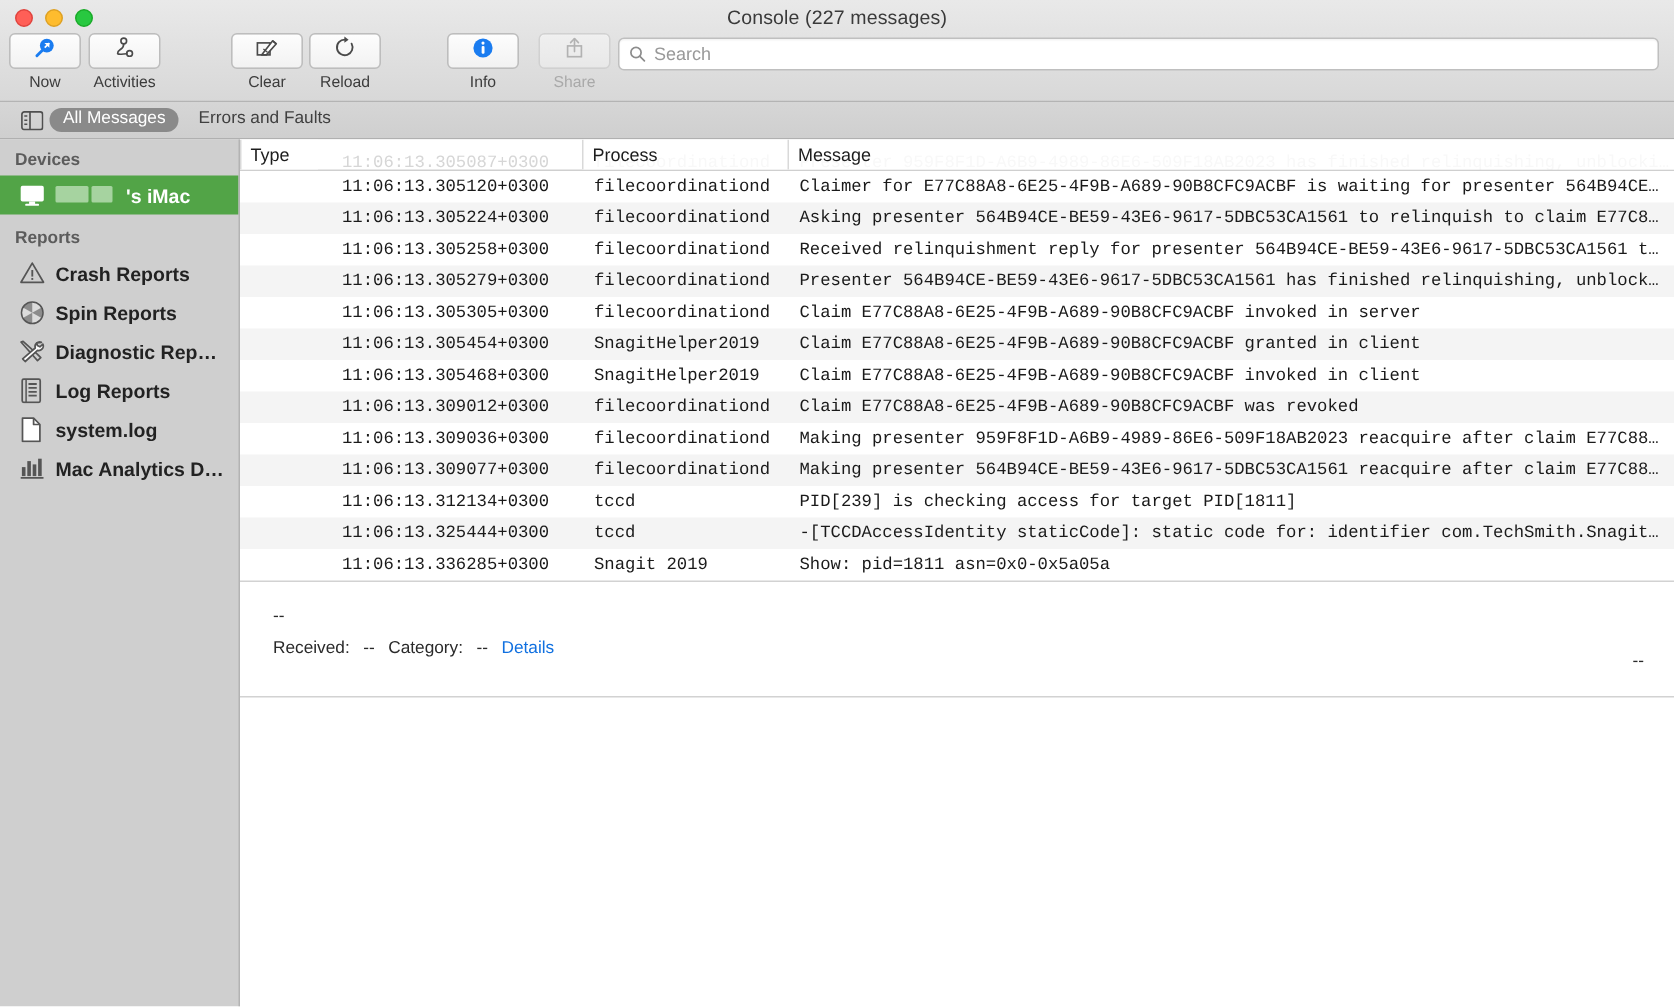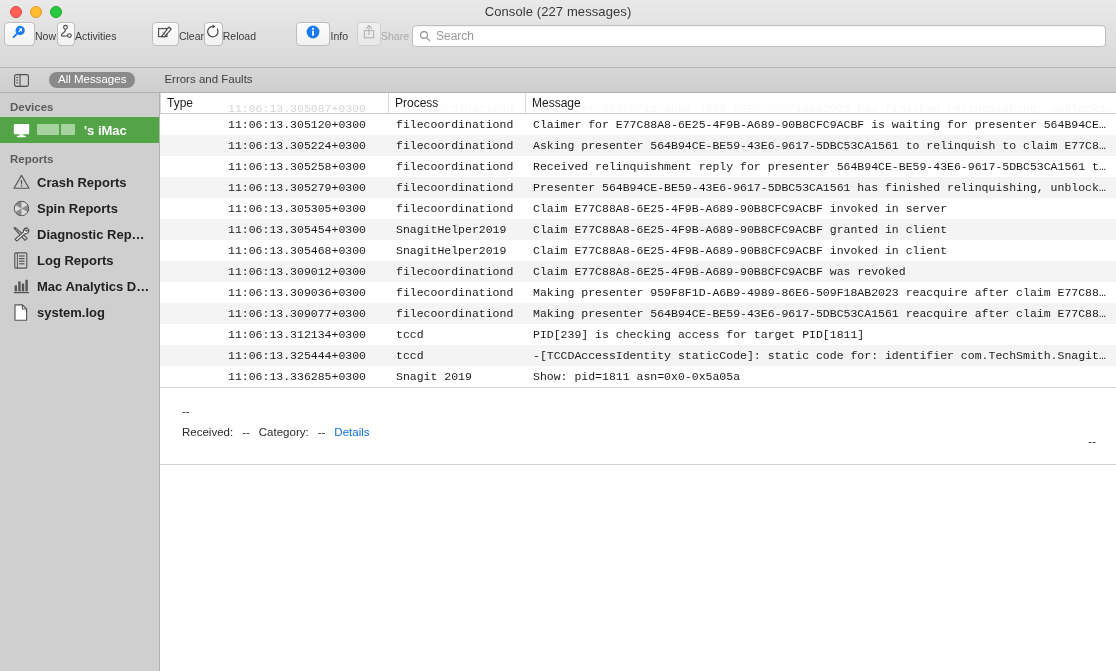--- a/index.html
+++ b/index.html
@@ -28,21 +28,21 @@
 
   .win-title {
     position: absolute; top: 4px; left: 0; right: 0;
     text-align: center; font-size: 13px; color: #3a3a3a; font-weight: 400;
     letter-spacing: .1px;
   }
 
   .toolbar { position: absolute; left: 0; top: 22px; right: 0; height: 46px; }
   .tb-item {
     position: absolute; top: 0; width: 52px;
-    display: flex; flex-direction: row; align-items: center;
+    display: flex; flex-direction: column; align-items: center;
   }
   .tb-btn {
     width: 48px; height: 24px;
     background: linear-gradient(to bottom,#fdfdfd,#f2f2f2);
     border: 1px solid #bdbdbd; border-radius: 4px;
     display: flex; align-items: center; justify-content: center;
     box-shadow: 0 .5px 0 rgba(255,255,255,.8) inset;
   }
   .tb-label { font-size: 10.5px; color: #3c3c3c; margin-top: 3px; white-space: nowrap; }
   .tb-item.disabled .tb-btn { background: linear-gradient(to bottom,#f4f4f4,#ececec); border-color:#cccccc; opacity:.75; }
@@ -61,21 +61,21 @@
     font-family: "Liberation Sans", sans-serif; font-size: 12px;
     color: #222; width: 100%;
   }
   .search-input::placeholder { color: #999; }
 
   
   .filterbar {
     height: 25px; flex: 0 0 auto;
     background: linear-gradient(to bottom,#d6d6d6,#cfcfcf);
     border-bottom: 1px solid #b0b0b0;
-    display: flex; align-items: center; padding-left: 14px; gap: 20px;
+    display: flex; align-items: center; padding-left: 14px; gap: 4px;
   }
   .pill {
     font-size: 11.5px; padding: 2px 9px 3px; border-radius: 9px; color: #404040;
     line-height: 1;
   }
   .pill.active { background: #8a8a8a; color: #fff; }
 
   
   .body { flex: 1 1 auto; display: flex; min-height: 0; }
 
@@ -332,39 +332,39 @@
             <line x1="5" y1="6.6" x2="10.5" y2="6.6" stroke="#555" stroke-width="1.2"></line>
             <line x1="5" y1="9.2" x2="10.5" y2="9.2" stroke="#555" stroke-width="1.2"></line>
             <line x1="5" y1="11.8" x2="10.5" y2="11.8" stroke="#555" stroke-width="1.2"></line>
           </svg>
         </span>
         <span class="sb-label">Log Reports</span>
       </div>
 
       <div class="sb-item">
         <span class="sb-icon">
+          <svg width="14" height="17" viewBox="0 0 14 17">
+            <path d="M1 0.8 H8.4 L12.6 5 V16.2 H1 Z" fill="#fff" stroke="#555" stroke-width="1.15" stroke-linejoin="round"></path>
+            <path d="M8.4 0.8 V5 H12.6" fill="none" stroke="#555" stroke-width="1.15" stroke-linejoin="round"></path>
+          </svg>
+        </span>
+        <span class="sb-label">system.log</span>
+      </div>
+
+      <div class="sb-item">
+        <span class="sb-icon">
           <svg width="17" height="16" viewBox="0 0 17 16">
             <rect x="1.6" y="7.4" width="2.4" height="6" fill="#555"></rect>
             <rect x="5.2" y="3.4" width="2.4" height="10" fill="#555"></rect>
             <rect x="8.8" y="5.6" width="2.4" height="7.8" fill="#555"></rect>
             <rect x="12.4" y="1.8" width="2.4" height="11.6" fill="#555"></rect>
             <line x1="0.8" y1="14.6" x2="16" y2="14.6" stroke="#555" stroke-width="1.2"></line>
           </svg>
         </span>
         <span class="sb-label">Mac Analytics D…</span>
-      </div>
-
-      <div class="sb-item">
-        <span class="sb-icon">
-          <svg width="14" height="17" viewBox="0 0 14 17">
-            <path d="M1 0.8 H8.4 L12.6 5 V16.2 H1 Z" fill="#fff" stroke="#555" stroke-width="1.15" stroke-linejoin="round"></path>
-            <path d="M8.4 0.8 V5 H12.6" fill="none" stroke="#555" stroke-width="1.15" stroke-linejoin="round"></path>
-          </svg>
-        </span>
-        <span class="sb-label">system.log</span>
       </div>
     </div>
 
     <div class="main">
 
       <div class="table-head">
         <div class="ghost-row">
           <span style="left:68px">11:06:13.305087+0300</span>
           <span style="left:236px">filecoordinationd</span>
           <span style="left:373px">Presenter 959F8F1D-A6B9-4989-86E6-509F18AB2023 has finished relinquishing, unblocki…</span>

